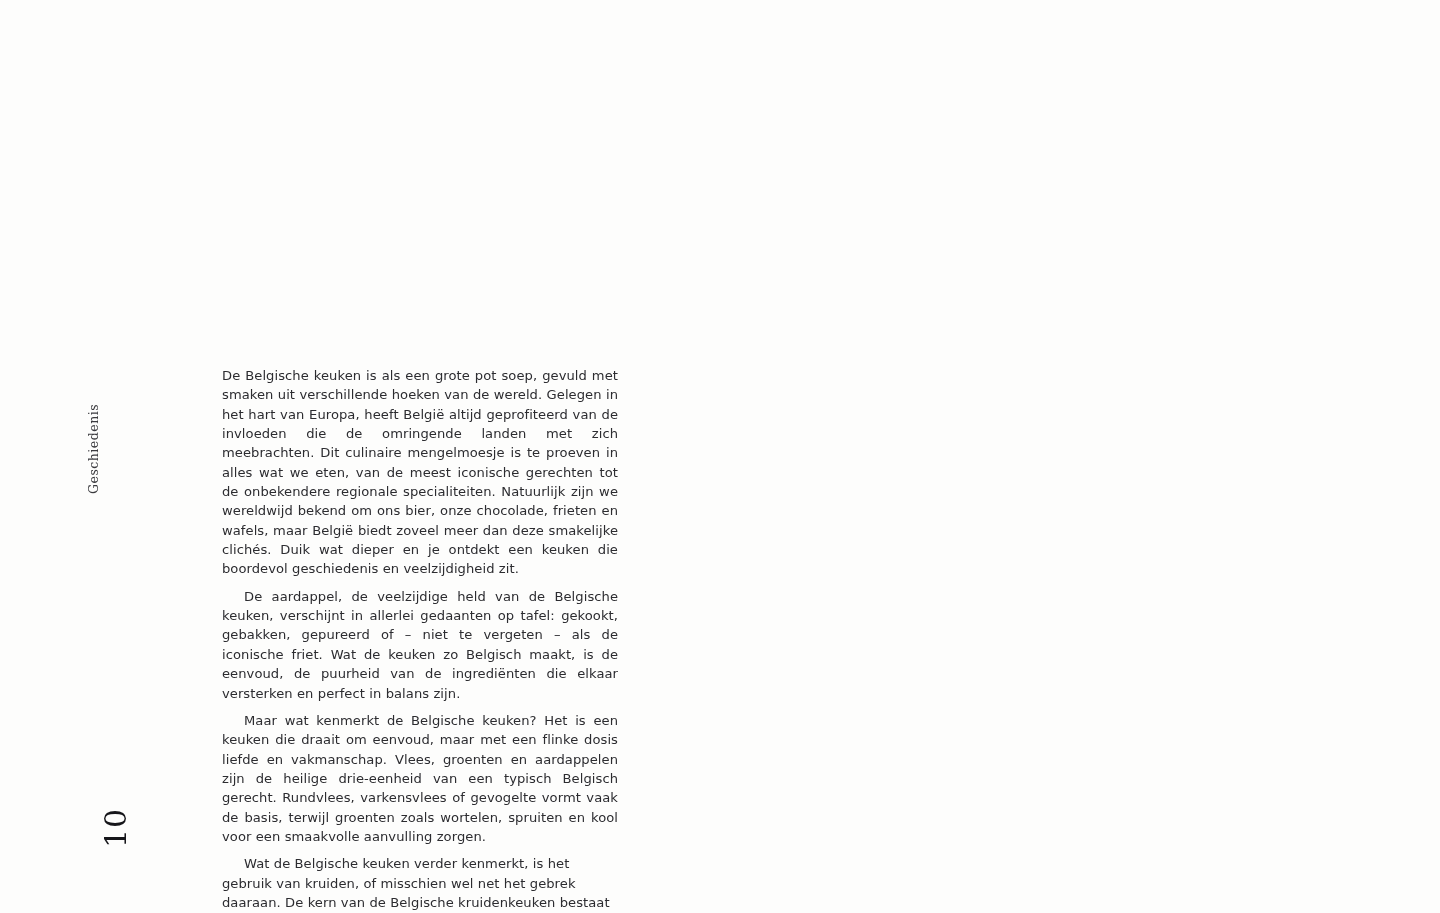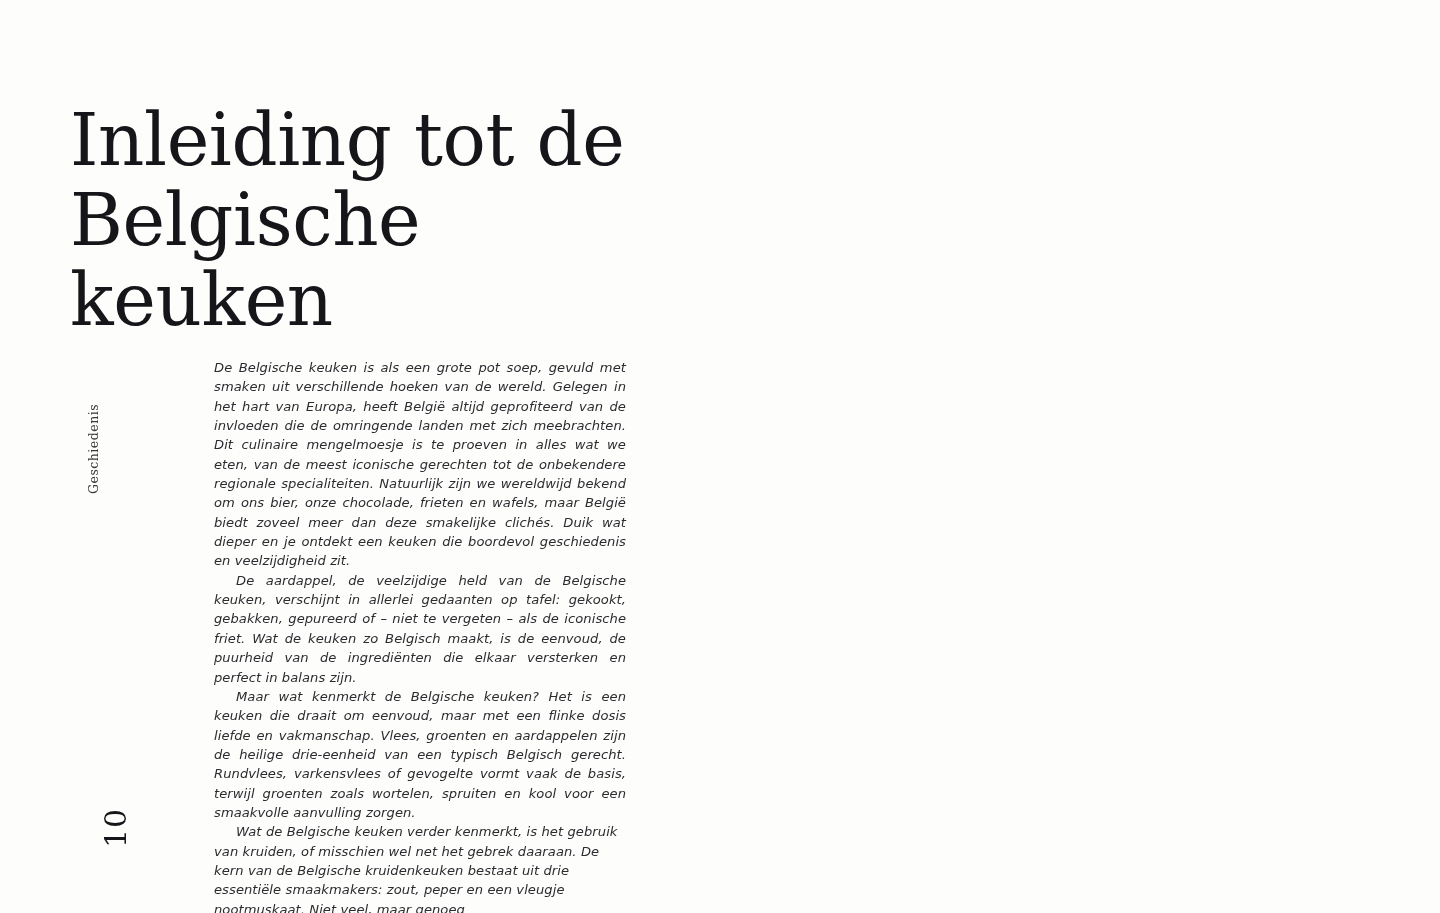--- a/index.html
+++ b/index.html
@@ -56,22 +56,21 @@
     text-justify: inter-word;
     letter-spacing: 0.06px;
     word-spacing: 0.1px;
     font-family: "DejaVu Sans", "Liberation Sans", sans-serif;
   }
   .column-left {
     left: 214px;
     top: 358px;
   }
   .column p {
-    margin: 0;
-    font-style: italic;
+    margin: 8px;
   }
   .column p.indent {
     text-indent: 22px;
   }
   .column p:last-child {
     text-align: left;
   }
 
   
   .side-label {
@@ -105,22 +104,20 @@
     transform: rotate(-90deg);
   }
 </style>
 </head>
 <body>
 
 <div class="spread">
 
   <div class="page page-left">
 
-    <h1 class="chapter-title">Inleiding tot de
-Belgische keuken</h1>
 
     <div class="column column-left">
       <p>De Belgische keuken is als een grote pot soep, gevuld met smaken uit verschillende hoeken van de wereld. Gelegen in het hart van Europa, heeft België altijd geprofiteerd van de invloeden die de omringende landen met zich meebrachten. Dit culinaire mengelmoesje is te proeven in alles wat we eten, van de meest iconische gerechten tot de onbekendere regionale specialiteiten. Natuurlijk zijn we wereldwijd bekend om ons bier, onze chocolade, frieten en wafels, maar België biedt zoveel meer dan deze smakelijke clichés. Duik wat dieper en je ontdekt een keuken die boordevol geschiedenis en veelzijdigheid zit.</p>
       <p class="indent">De aardappel, de veelzijdige held van de Belgische keuken, verschijnt in allerlei gedaanten op tafel: gekookt, gebakken, gepureerd of – niet te vergeten – als de iconische friet. Wat de keuken zo Belgisch maakt, is de eenvoud, de puurheid van de ingrediënten die elkaar versterken en perfect in balans zijn.</p>
       <p class="indent">Maar wat kenmerkt de Belgische keuken? Het is een keuken die draait om eenvoud, maar met een flinke dosis liefde en vakmanschap. Vlees, groenten en aardappelen zijn de heilige drie-eenheid van een typisch Belgisch gerecht. Rundvlees, varkensvlees of gevogelte vormt vaak de basis, terwijl groenten zoals wortelen, spruiten en kool voor een smaakvolle aanvulling zorgen.</p>
       <p class="indent">Wat de Belgische keuken verder kenmerkt, is het gebruik van kruiden, of misschien wel net het gebrek daaraan. De kern van de Belgische kruidenkeuken bestaat uit drie essentiële smaakmakers: zout, peper en een vleugje nootmuskaat. Niet veel, maar genoeg</p>
     </div>
 
     <div class="side-label side-label-left">Geschiedenis</div>
 

